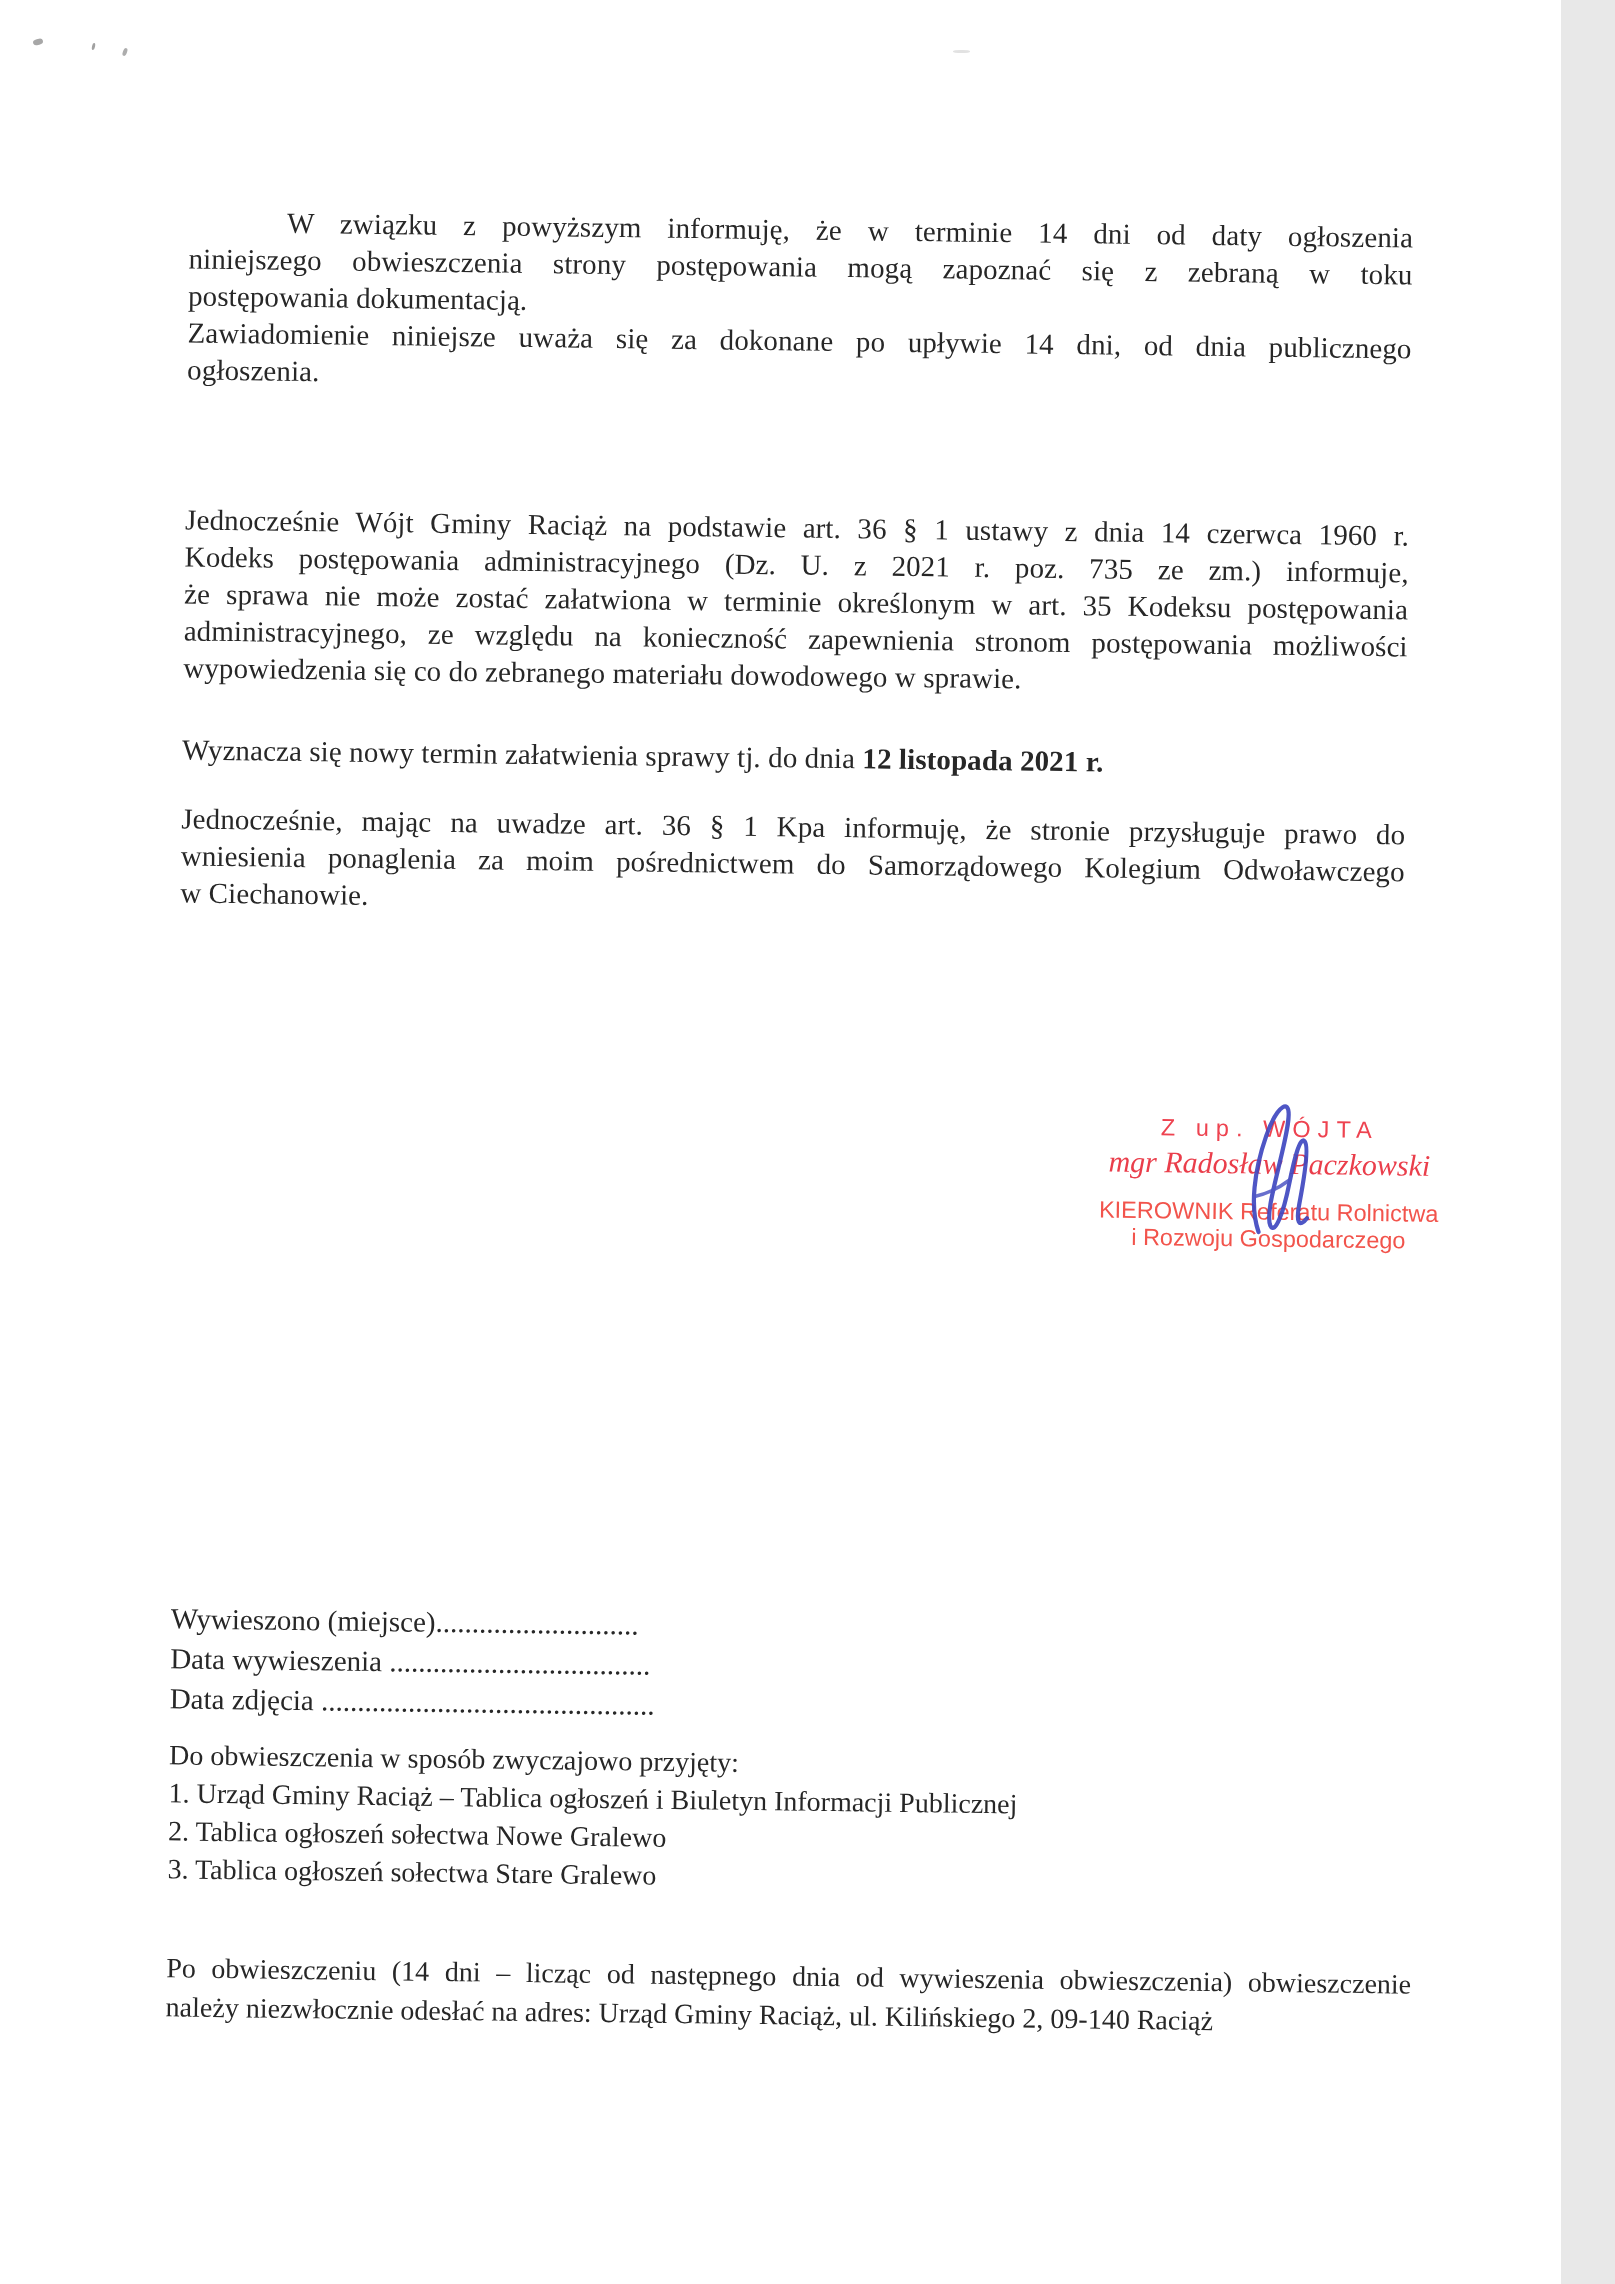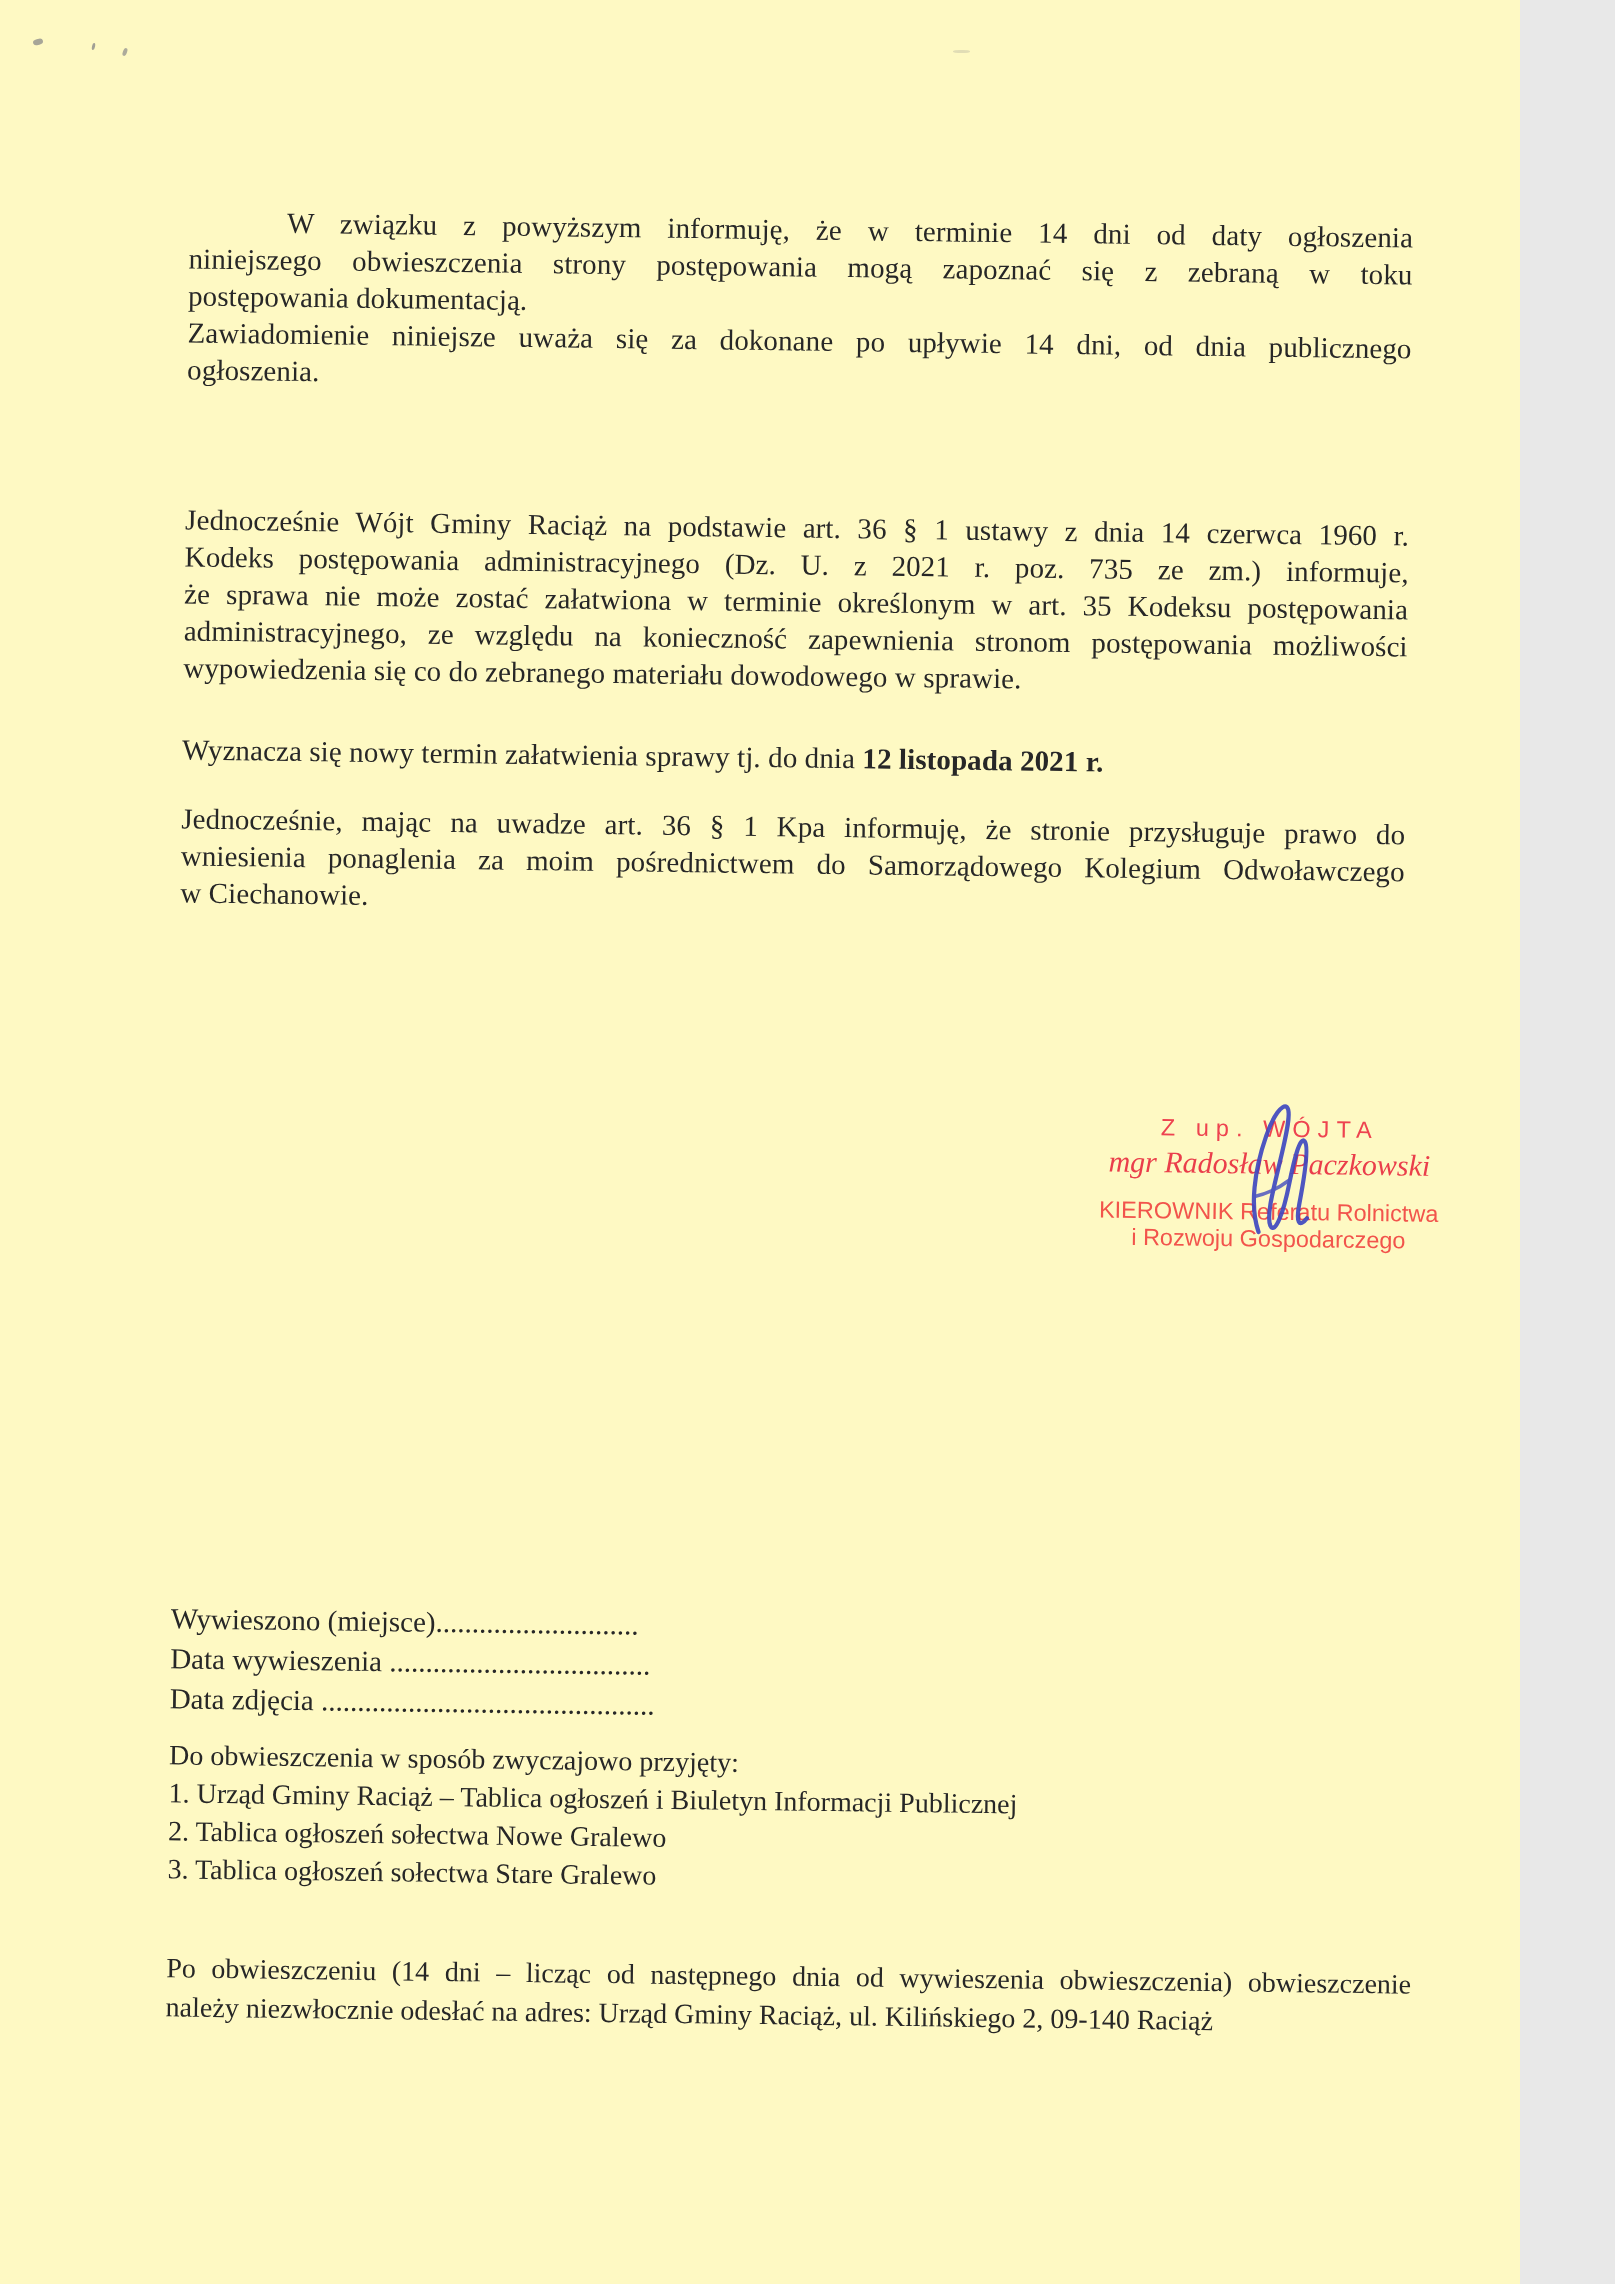--- a/index.html
+++ b/index.html
@@ -1,23 +1,24 @@
 <!DOCTYPE html>
 <html style="font-size:10.4px"><head>
 <meta charset="utf-8">
 <style>
   html, body { margin: 0; padding: 0; background: #e8e8e8; }
   .page {
     position: relative;
     width: 1520px;
     height: 2284px;
-    background: #fef9c3;
+    background: #ffffff;
     overflow: hidden;
     font-family: "Liberation Serif", serif;
     color: #272727;
+    padding-left: 41px;
   }
   
   .scan-rotate {
     position: absolute;
     left: 0; top: 0; right: 0; bottom: 0;
     transform: rotate(0.75deg);
     transform-origin: 0 0;
   }
   .tblock {
     position: absolute;

